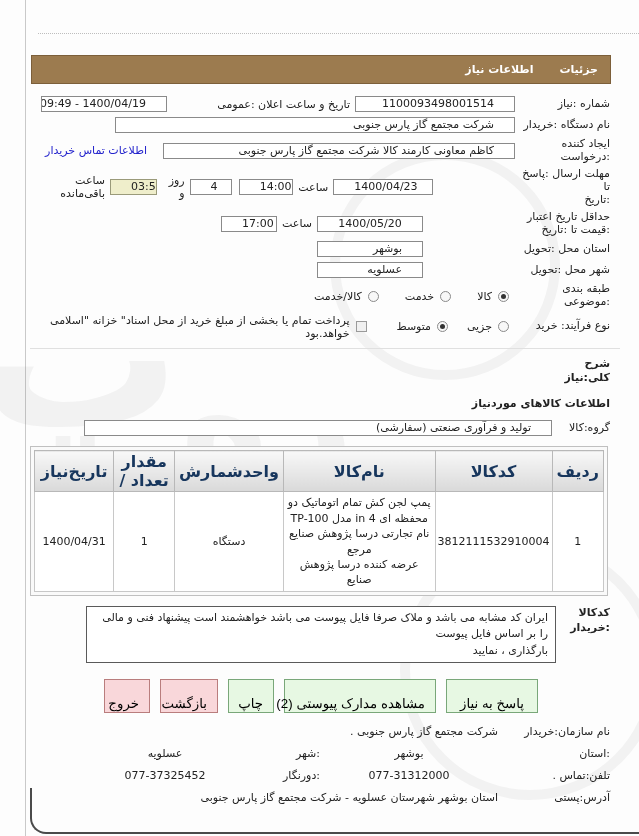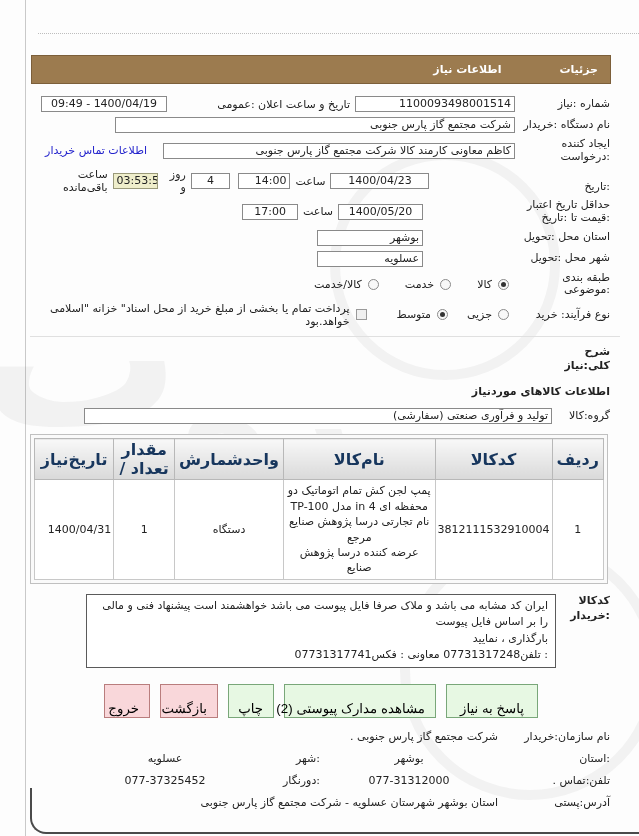--- a/index.html
+++ b/index.html
@@ -17,28 +17,28 @@
                  border-left:2px solid #4a4a4a; border-bottom:2px solid #4a4a4a;
                  border-bottom-left-radius:16px; }
   
   .wm { position:absolute; color:rgba(60,60,60,0.06); pointer-events:none; z-index:0; }
   .wm-circle { border:10px solid rgba(60,60,60,0.06); border-radius:50%; }
   .content { position:relative; z-index:1; padding:0 29px 0 30px; }
 
   .bar { background:#9c7b4f; border:1px solid #7c5f3a; color:#fff; font-weight:bold;
          height:29px; display:flex; align-items:center; gap:26px; padding:0 12px; }
   .bar1 { margin:55px -1px 0 1px; }
-  .bar1 .tab { cursor:default;margin-left:32px; }
+  .bar1 .tab { cursor:default; }
   .bar2 { width:516px; height:24px; margin:14px 2px 0 0; font-weight:bold; }
 
   .form { margin-top:12px; }
   .frow { display:flex; align-items:center; margin-bottom:5px; min-height:16px; }
   .flabel { width:95px; flex:0 0 95px; line-height:1.15; }
   .box { background:#fff; border:1px solid #8a8a8a; height:16px; line-height:14px;
-         padding:0 3px; overflow:hidden; white-space:nowrap; }
+         padding:0 20px; overflow:hidden; white-space:nowrap; }
   .num { direction:ltr; text-align:right; }
   .beige { background:#efeecb; border:1px solid #9a9a7a; text-align:center; }
   .lbl-sm { padding:0 5px; }
   a.link { color:#2222cc; text-decoration:none; }
   .radio { width:11px; height:11px; border:1px solid #8a8a8a; border-radius:50%;
            background:#f8f8f8; display:inline-block; position:relative; margin:0 6px; flex:0 0 11px;}
   .radio.checked::after { content:""; position:absolute; left:2px; top:2px; width:5px; height:5px;
            border-radius:50%; background:#333; }
   .chk { width:11px; height:11px; border:1px solid #9a9a9a; background:#f0f0f0;
          display:inline-block; margin:0 6px; flex:0 0 11px; }
@@ -116,41 +116,41 @@
       </div>
 
       <div class="frow">
         <span class="flabel">ایجاد کننده :درخواست</span>
         <span class="box" style="width:352px">کاظم معاونی کارمند کالا شرکت مجتمع گاز پارس جنوبی</span>
         <a class="link" href="#" style="margin-right:16px">اطلاعات تماس خریدار</a>
       </div>
 
       <div class="frow">
         <span class="flabel">
-          <br>
+          <span>مهلت ارسال :پاسخ تا</span><br>
           <span>:تاریخ</span>
         </span>
         <span style="width:92px"></span>
         <span class="box num" style="width:106px; text-align:center">1400/04/23</span>
         <span class="lbl-sm">ساعت</span>
         <span class="box num" style="width:56px; text-align:right">14:00</span>
         <span style="width:8px"></span>
         <span class="box num" style="width:42px; text-align:center">4</span>
         <span class="lbl-sm">روز و</span>
         <span class="box beige num" style="width:48px">03:53:53</span>
         <span class="lbl-sm">ساعت باقی‌مانده</span>
       </div>
 
       <div class="frow">
         <span class="flabel">
           <span>حداقل تاریخ اعتبار</span><br>
           <span>:قیمت تا :تاریخ</span>
         </span>
         <span style="width:92px"></span>
-        <span class="box num" style="width:85px; text-align:center">1400/05/20</span>
+        <span class="box num" style="width:106px; text-align:center">1400/05/20</span>
         <span class="lbl-sm">ساعت</span>
         <span class="box num" style="width:56px; text-align:center">17:00</span>
       </div>
 
       <div class="frow">
         <span class="flabel">استان محل :تحویل</span>
         <span style="width:92px"></span>
         <span class="box" style="width:106px">بوشهر</span>
       </div>
 
@@ -215,35 +215,34 @@
             <td>1</td>
             <td class="num">3812111532910004</td>
             <td>
               <div>پمپ لجن کش تمام اتوماتیک دو</div>
               <div>محفظه ای 4 in مدل TP-100</div>
               <div>نام تجارتی درسا پژوهش صنایع مرجع</div>
               <div>عرضه کننده درسا پژوهش صنایع</div>
             </td>
             <td>دستگاه</td>
             <td>1</td>
-            <td class="num" style="text-align:right">1400/04/31</td>
+            <td class="num" style="text-align:center">1400/04/31</td>
           </tr>
         </tbody>
       </table>
     </div>
 
     <div class="notes-row">
       <span class="notes-label">
         <span>کدکالا</span><br>
         <span>:خریدار</span>
       </span>
       <div class="notes-box">
         <div>ایران کد مشابه می باشد و ملاک صرفا فایل پیوست می باشد خواهشمند است  پیشنهاد فنی و مالی را بر اساس فایل پیوست</div>
         <div>بارگذاری ، نمایید</div>
-        <div>: تلفن07731317248 معاونی : فکس07731317741</div>
       </div>
     </div>
 
     <div class="btn-row">
       <button class="btn green" style="width:92px">پاسخ به نیاز</button>
       <button class="btn green" style="width:152px">مشاهده مدارک پیوستی (2)</button>
       <button class="btn green" style="width:46px">چاپ</button>
       <button class="btn pink" style="width:58px">بازگشت</button>
       <button class="btn pink" style="width:46px">خروج</button>
     </div>

